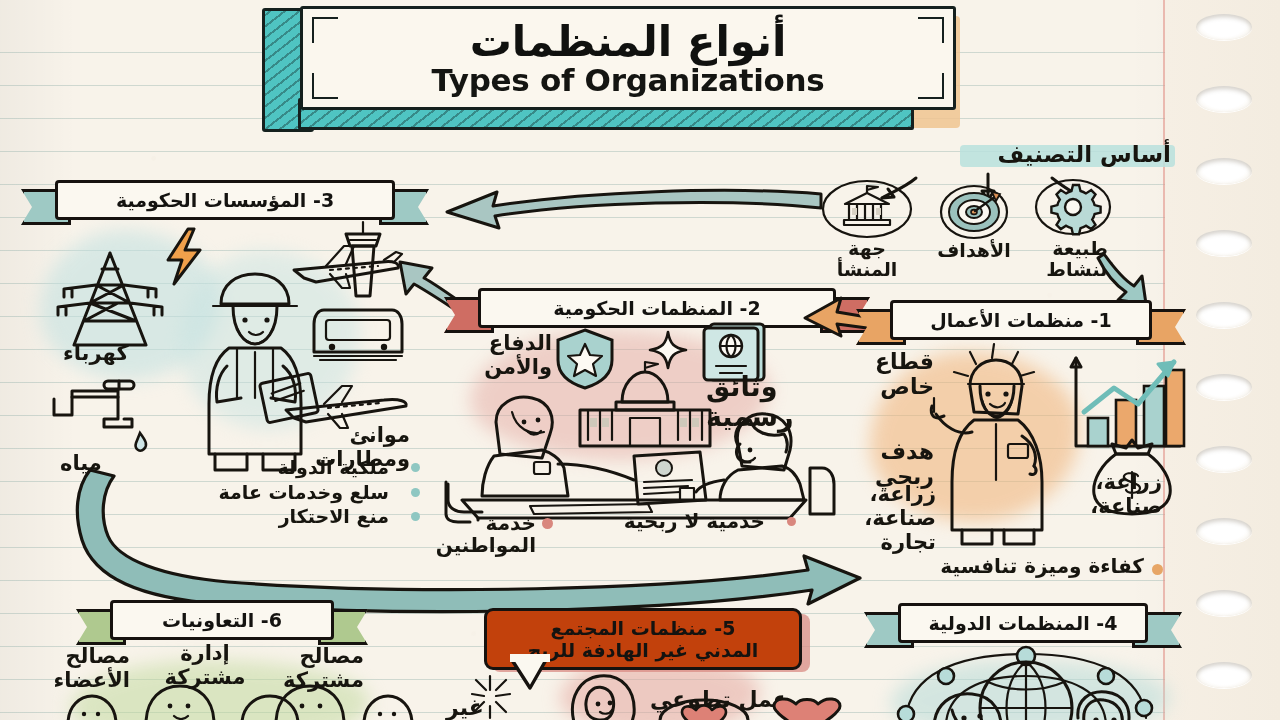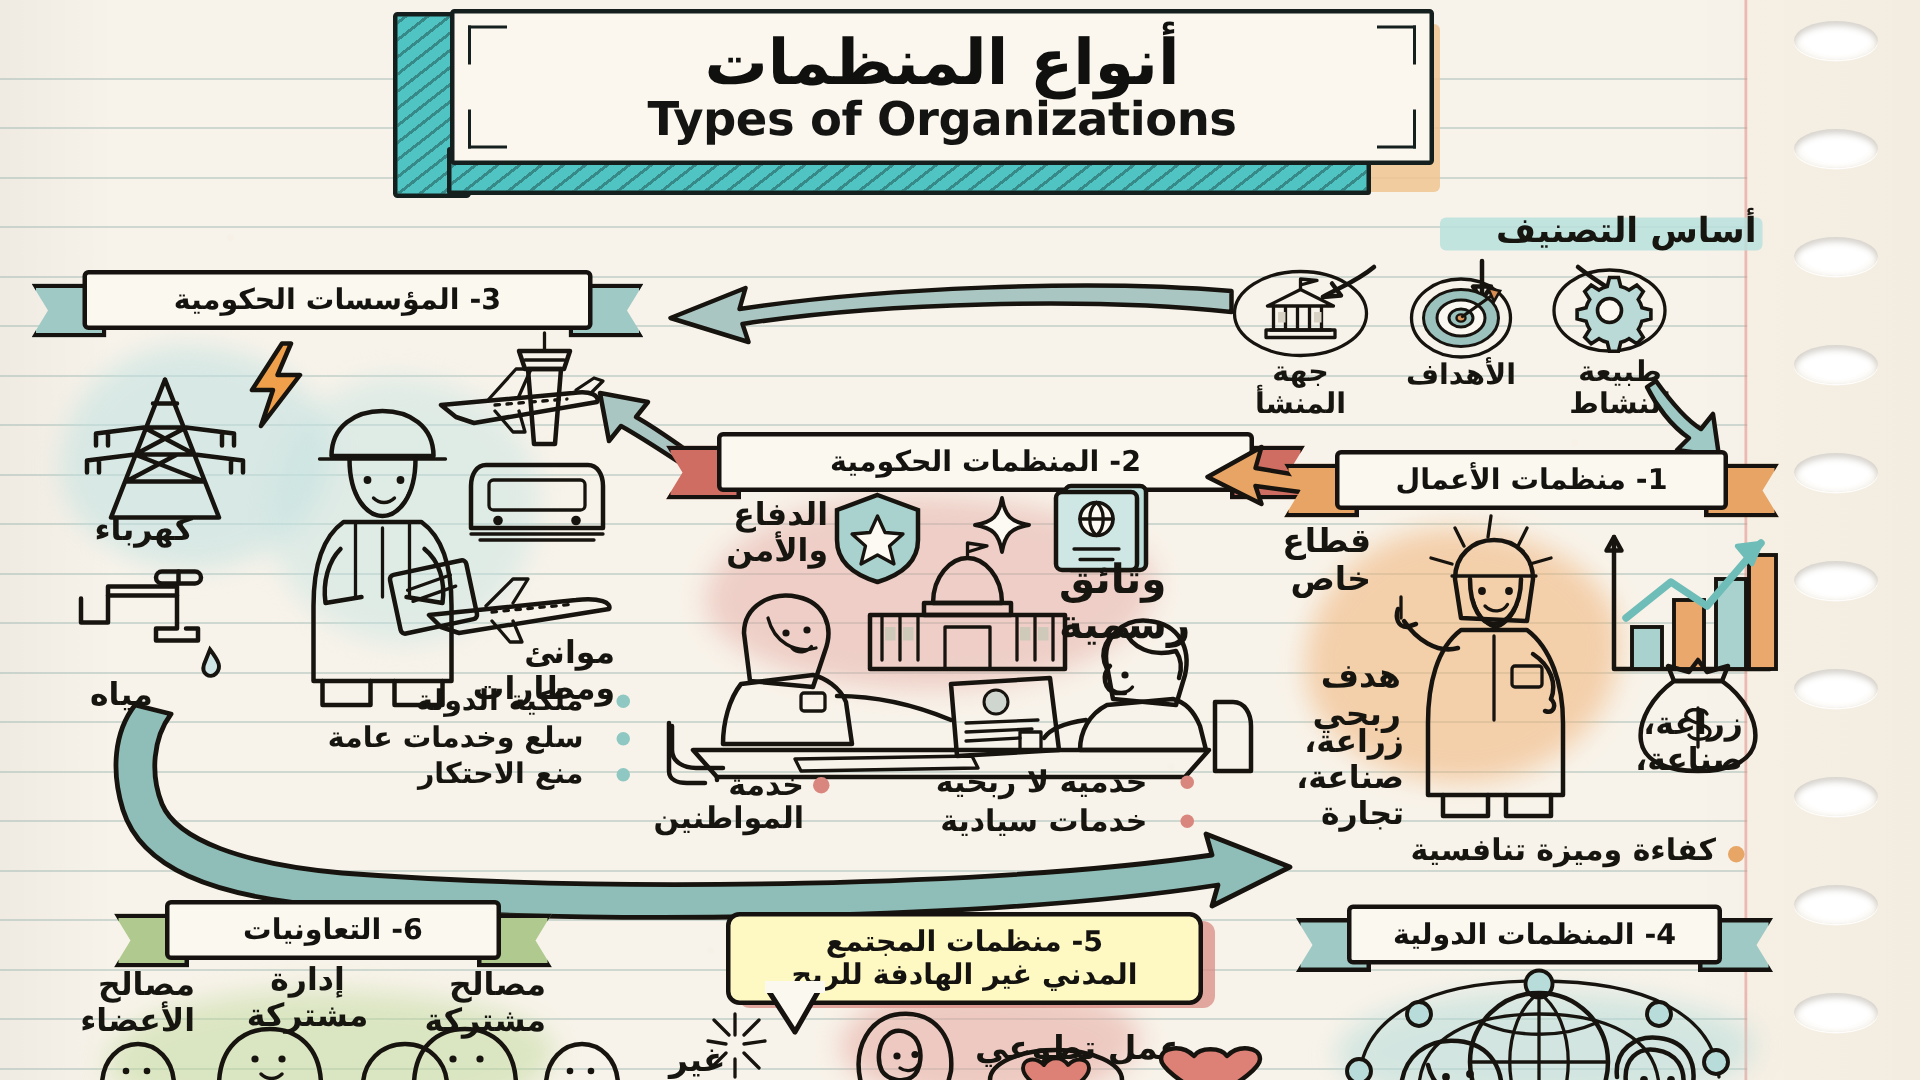--- a/index.html
+++ b/index.html
@@ -377,37 +377,33 @@
   </svg>
 
   <div class="lab" style="left:432px;top:512px;font-size:20px;white-space:pre-line;text-align:right;width:104px;">خدمة
 المواطنين</div>
   <div style="position:absolute;left:542px;top:518px;width:11px;height:11px;border-radius:50%;background:#d9877e;"></div>
   <div class="bullets" id="s2-bullets" style="left:596px;top:508px;width:200px;font-size:20px;">
       <div class="row">
         <span class="dot" style="background: rgb(217, 135, 126);"></span>
         <span>خدمية لا ربحية</span>
       </div>
-      <div class="row">
-        <span class="dot" style="background: rgb(217, 135, 126);"></span>
-        <span>خدمات سيادية</span>
-      </div>
     </div>
 
   <div class="wash" style="left:870px;top:352px;width:210px;height:170px;background:#f0b277;opacity:.55;"></div>
 
   <div class="ribbon" style="left:890px;top:300px;width:262px;">
     <div class="tail l" style="background:#e8a464;border:3px solid #16120f;"></div>
     <div class="tail r" style="background:#e8a464;border:3px solid #16120f;"></div>
     <div class="plate">
       <span class="lbl">1- منظمات الأعمال</span>
     </div>
   </div>
 
-  <div class="lab" style="left:836px;top:350px;font-size:22px;white-space:pre-line;text-align:right;width:78px;">قطاع خاص</div>
+  <div class="lab" style="left:856px;top:350px;font-size:22px;white-space:pre-line;text-align:right;width:78px;">قطاع خاص</div>
   <div class="lab" style="left:856px;top:440px;font-size:22px;white-space:pre-line;text-align:right;width:78px;">هدف ربحي</div>
   <div class="lab" style="left:856px;top:482px;font-size:21px;white-space:pre-line;text-align:right;width:80px;line-height:1.15;">زراعة،
 صناعة،
 تجارة</div>
 
   <svg style="position:absolute;left:930px;top:340px;" width="150" height="210">
     <path class="ink2" d="M64,4 L62,18 M40,12 L46,24 M88,12 L82,24 M24,32 L38,36 M104,32 L90,36"></path>
     <path class="ink" d="M40,46 C40,30 52,20 66,20 C80,20 92,30 92,46 L88,74 L44,72 Z" fill="#fdfaf3"></path>
     <path class="ink2" d="M38,44 L94,44"></path>
     <path class="ink" d="M50,46 C50,66 58,76 66,76 C74,76 84,66 84,46" fill="#f6efe1"></path>
@@ -477,21 +473,21 @@
     <circle cx="282" cy="22" r="2.4" fill="#17140f"></circle>
       <circle cx="300" cy="22" r="2.4" fill="#17140f"></circle>
     <path class="ink" d="M344,40 C344,22 356,12 368,12 C380,12 392,22 392,40 Z" fill="#fdfaf3"></path>
     <circle cx="360" cy="30" r="2.2" fill="#17140f"></circle>
       <circle cx="374" cy="30" r="2.2" fill="#17140f"></circle>
   </svg>
 
   <div class="wash" style="left:560px;top:655px;width:200px;height:80px;background:#e3a199;opacity:.5;"></div>
   <div style="position:absolute;left:484px;top:608px;width:322px;height:62px;">
     <div style="position:absolute;left:8px;top:6px;width:318px;height:58px;background:#d98c84;border-radius:8px;opacity:.75;"></div>
-    <div style="position:absolute;left:0;top:0;width:312px;height:56px;background:#fef9c3;border:3.4px solid #16120f;border-radius:9px;display:flex;align-items:center;justify-content:center;text-align:center;">
+    <div style="position:absolute;left:0;top:0;width:312px;height:56px;background:#c2410c;border:3.4px solid #16120f;border-radius:9px;display:flex;align-items:center;justify-content:center;text-align:center;">
       <span style="font-size:19px;font-weight:bold;color:#141310;white-space:pre-line;line-height:1.18;">5- منظمات المجتمع
 المدني غير الهادفة للربح</span>
     </div>
     <svg style="position:absolute;left:22px;top:50px;" width="48" height="34">
       <path d="M6,2 L40,2 L24,30 Z" fill="#fbf8f0" stroke="#16120f" stroke-width="3.4" stroke-linejoin="round"></path>
       <rect x="4" y="-4" width="40" height="8" fill="#fbf8f0" stroke="none"></rect>
     </svg>
   </div>
 
   <svg style="position:absolute;left:462px;top:670px;" width="56" height="50">

